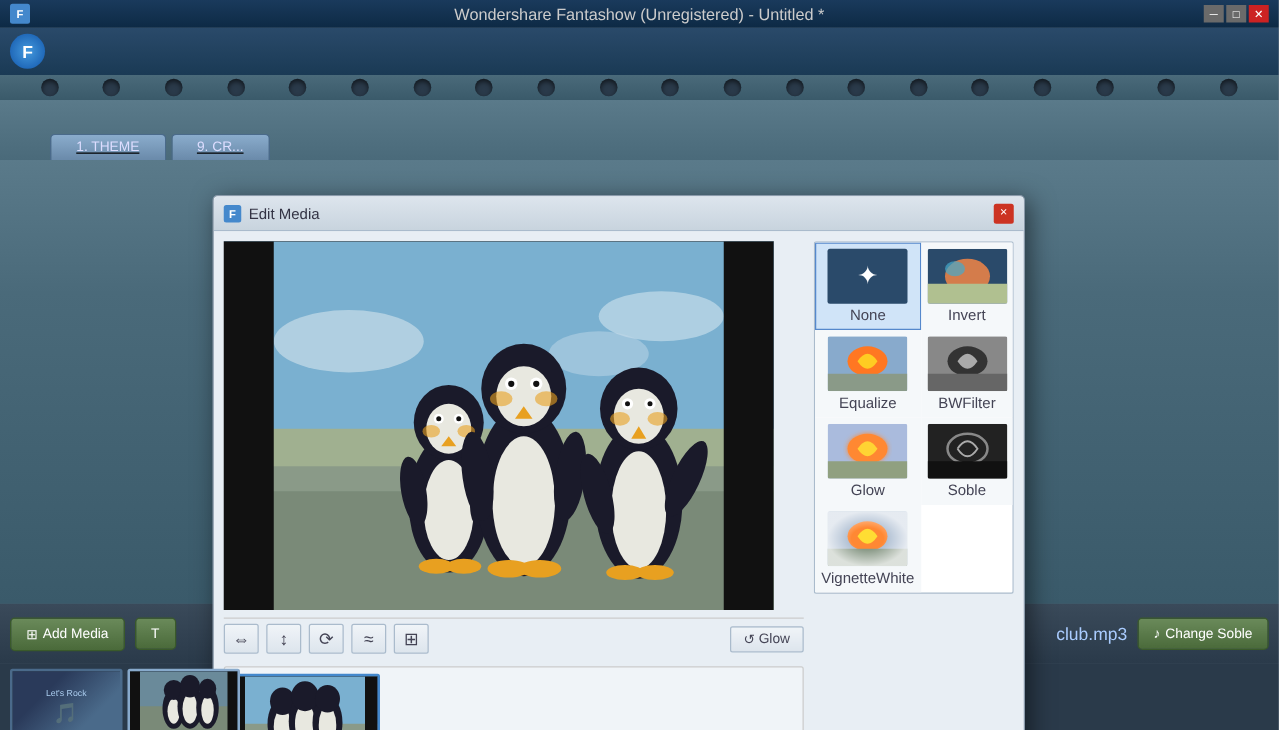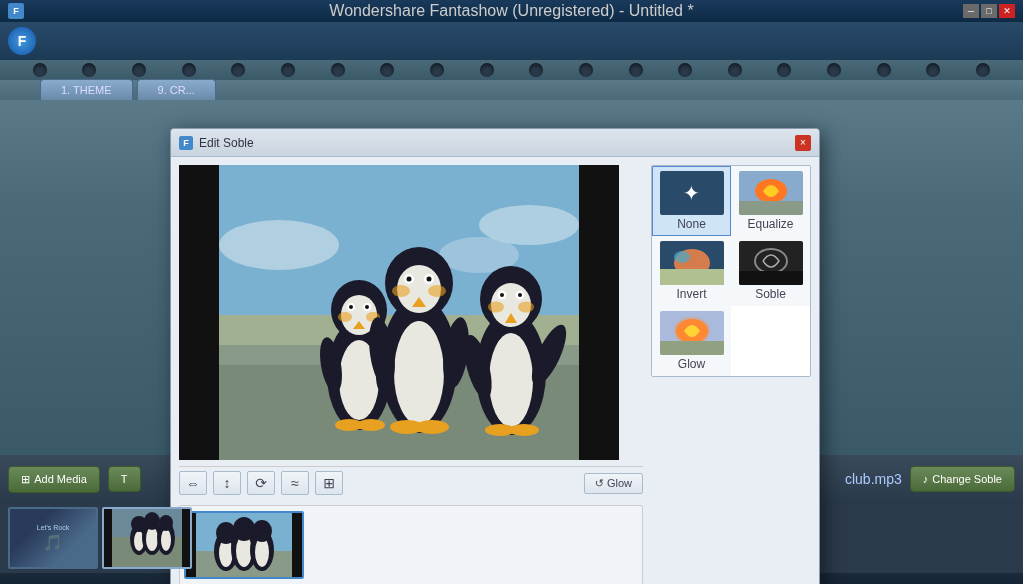--- a/index.html
+++ b/index.html
@@ -19,21 +19,21 @@
       height: 22px;
       background: linear-gradient(to bottom, #1a3a5c, #0d2a45);
       display: flex;
       align-items: center;
       justify-content: space-between;
       padding: 0 8px;
       position: relative;
     }
     .title-bar-text {
       color: #ccc;
-      font-size: 16px;
+      font-size: 13px;
       position: absolute;
       left: 50%;
       transform: translateX(-50%);
     }
     .title-bar-controls {
       display: flex;
       gap: 2px;
       margin-left: auto;
     }
     .title-btn {
@@ -420,32 +420,32 @@
   <div class="hole"></div>
   <div class="hole"></div>
   <div class="hole"></div>
   <div class="hole"></div>
   <div class="hole"></div>
   <div class="hole"></div>
   <div class="hole"></div>
   <div class="hole"></div>
 </div>
 
-<div class="binder-tabs" style="height:20px;background:linear-gradient(to bottom,#5a7a8a,#4a6a7a);display:flex;align-items:flex-end;padding:0 40px;gap:4px;">
+<div class="binder-tabs" style="height:48px;background:linear-gradient(to bottom,#5a7a8a,#4a6a7a);display:flex;align-items:flex-end;padding:0 40px;gap:4px;text-decoration:underline;">
   <div class="tab-item" style="padding:4px 20px;background:linear-gradient(to bottom,#8aaccc,#6a8aaa);border-radius:4px 4px 0 0;color:#ddf;font-size:11px;cursor:pointer;border:1px solid #4a6a8a;border-bottom:none;">1. THEME</div>
   <div class="tab-item" style="padding:4px 20px;background:linear-gradient(to bottom,#8aaccc,#6a8aaa);border-radius:4px 4px 0 0;color:#ddf;font-size:11px;cursor:pointer;border:1px solid #4a6a8a;border-bottom:none;">9. CR...</div>
 </div>
 
 <div class="main-content" style="height:355px;position:relative;">
 
   <div class="modal">
 
     <div class="modal-titlebar">
       <div class="modal-title-icon">F</div>
-      <span class="modal-title-text">Edit Soble</span>
+      <span class="modal-title-text">Edit Media</span>
       <button class="modal-close">×</button>
     </div>
 
     <div class="modal-body">
 
       <div class="preview-area">
 
         <div class="preview-image">
 
           <svg width="440" height="295" viewBox="0 0 440 295" xmlns="http://www.w3.org/2000/svg">
@@ -584,52 +584,51 @@
             <div class="filter-item selected">
               <div class="filter-thumb" style="background:#2a4a6a;position:relative;">
                 <span style="color:white;font-size:20px;position:absolute;top:50%;left:50%;transform:translate(-50%,-50%);">✦</span>
               </div>
               <span class="filter-label">None</span>
             </div>
 
             <div class="filter-item">
               <div class="filter-thumb">
                 <svg width="64" height="44" viewBox="0 0 64 44">
+                  <rect width="64" height="44" fill="#2a4a6a"></rect>
+                  <ellipse cx="32" cy="22" rx="18" ry="14" fill="#ff8844" opacity="0.8"></ellipse>
+                  <ellipse cx="22" cy="16" rx="8" ry="6" fill="#44aacc" opacity="0.7"></ellipse>
+                  <rect y="28" width="64" height="16" fill="#b0c090"></rect>
+                </svg>
+              </div>
+              <span class="filter-label">Invert</span>
+            </div>
+
+            <div class="filter-item">
+              <div class="filter-thumb">
+                <svg width="64" height="44" viewBox="0 0 64 44">
                   <rect width="64" height="44" fill="#88aacc"></rect>
                   <ellipse cx="32" cy="20" rx="16" ry="12" fill="#ff7722"></ellipse>
                   <path d="M24,20 Q32,8 40,20 Q32,32 24,20" fill="#ffcc22"></path>
                   <rect y="30" width="64" height="14" fill="#8a9a88"></rect>
                 </svg>
               </div>
               <span class="filter-label">Equalize</span>
             </div>
 
             <div class="filter-item">
               <div class="filter-thumb">
                 <svg width="64" height="44" viewBox="0 0 64 44">
-                  <rect width="64" height="44" fill="#2a4a6a"></rect>
-                  <ellipse cx="32" cy="22" rx="18" ry="14" fill="#ff8844" opacity="0.8"></ellipse>
-                  <ellipse cx="22" cy="16" rx="8" ry="6" fill="#44aacc" opacity="0.7"></ellipse>
-                  <rect y="28" width="64" height="16" fill="#b0c090"></rect>
+                  <rect width="64" height="44" fill="#888"></rect>
+                  <ellipse cx="32" cy="20" rx="16" ry="12" fill="#333"></ellipse>
+                  <path d="M24,20 Q32,8 40,20 Q32,32 24,20" fill="#aaa"></path>
+                  <rect y="30" width="64" height="14" fill="#666"></rect>
                 </svg>
               </div>
-              <span class="filter-label">Invert</span>
-            </div>
-
-
-            <div class="filter-item">
-              <div class="filter-thumb">
-                <svg width="64" height="44" viewBox="0 0 64 44">
-                  <rect width="64" height="44" fill="#222"></rect>
-                  <ellipse cx="32" cy="20" rx="16" ry="12" fill="none" stroke="#888" stroke-width="2"></ellipse>
-                  <path d="M24,20 Q32,8 40,20 Q32,32 24,20" fill="none" stroke="#aaa" stroke-width="1.5"></path>
-                  <rect y="30" width="64" height="14" fill="#111"></rect>
-                </svg>
-              </div>
-              <span class="filter-label">Soble</span>
+              <span class="filter-label">BWFilter</span>
             </div>
 
             <div class="filter-item">
               <div class="filter-thumb">
                 <svg width="64" height="44" viewBox="0 0 64 44">
                   <rect width="64" height="44" fill="#aabbdd"></rect>
                   <ellipse cx="32" cy="20" rx="16" ry="12" fill="#ff8833" filter="url(#glow)"></ellipse>
                   <defs>
                       <filter id="glow">
                         <feGaussianBlur stdDeviation="2" result="blur"></feGaussianBlur>
@@ -639,21 +638,50 @@
                         </feMerge>
                       </filter>
                     </defs>
                   <path d="M24,20 Q32,8 40,20 Q32,32 24,20" fill="#ffdd33" opacity="0.9"></path>
                   <rect y="30" width="64" height="14" fill="#90a080"></rect>
                 </svg>
               </div>
               <span class="filter-label">Glow</span>
             </div>
 
-
+            <div class="filter-item">
+              <div class="filter-thumb">
+                <svg width="64" height="44" viewBox="0 0 64 44">
+                  <rect width="64" height="44" fill="#222"></rect>
+                  <ellipse cx="32" cy="20" rx="16" ry="12" fill="none" stroke="#888" stroke-width="2"></ellipse>
+                  <path d="M24,20 Q32,8 40,20 Q32,32 24,20" fill="none" stroke="#aaa" stroke-width="1.5"></path>
+                  <rect y="30" width="64" height="14" fill="#111"></rect>
+                </svg>
+              </div>
+              <span class="filter-label">Soble</span>
+            </div>
+
+
+            <div class="filter-item">
+              <div class="filter-thumb">
+                <svg width="64" height="44" viewBox="0 0 64 44">
+                  <rect width="64" height="44" fill="#aabbd0"></rect>
+                  <ellipse cx="32" cy="20" rx="16" ry="12" fill="#ff8833"></ellipse>
+                  <path d="M24,20 Q32,8 40,20 Q32,32 24,20" fill="#ffdd33"></path>
+                  <rect y="30" width="64" height="14" fill="#8a9a88"></rect>
+
+                  <radialGradient id="vigw" cx="50%" cy="50%" r="50%">
+                    <stop offset="40%" stop-color="rgba(255,255,255,0)"></stop>
+                    <stop offset="100%" stop-color="rgba(255,255,255,0.7)"></stop>
+                  </radialGradient>
+                  <rect width="64" height="44" fill="url(#vigw)"></rect>
+                </svg>
+              </div>
+              <span class="filter-label">VignetteWhite</span>
+            </div>
 
           </div>
         </div>
       </div>
     </div>
 
   </div>
 
 </div>
 

